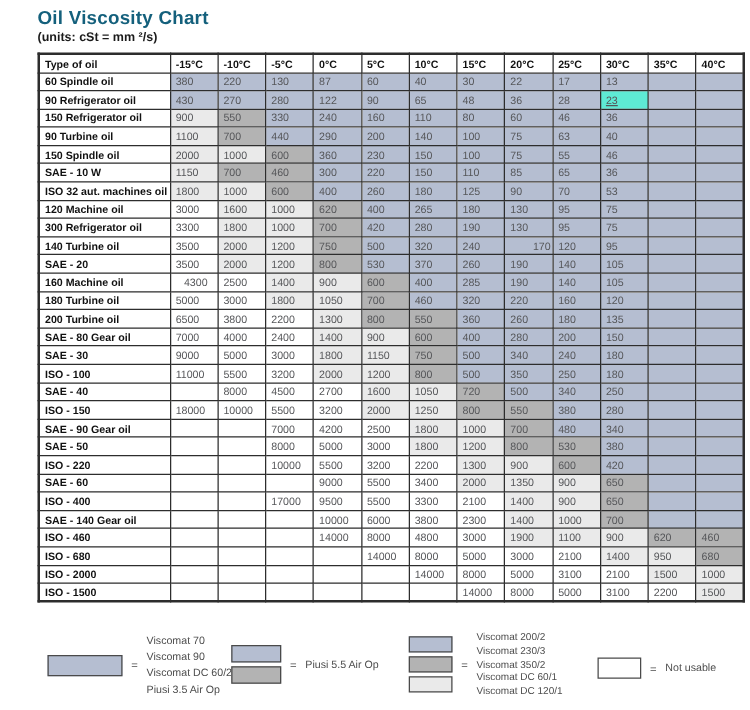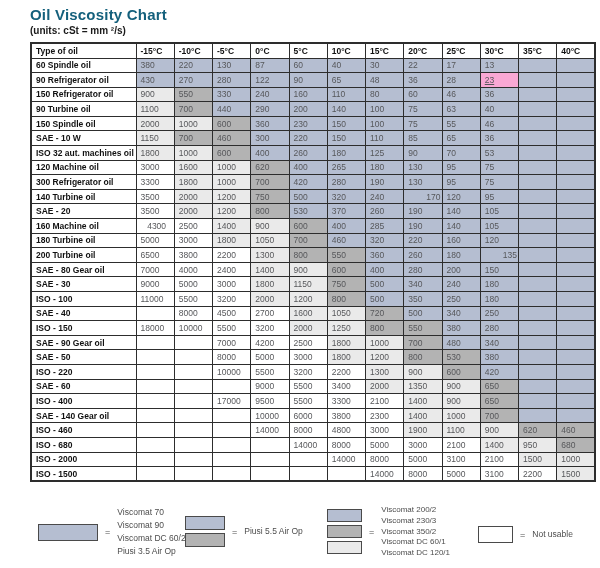--- a/index.html
+++ b/index.html
@@ -93,21 +93,21 @@
         <th>90 Refrigerator oil</th>
         <td style="background: rgb(181, 190, 209);">430</td>
         <td style="background: rgb(181, 190, 209);">270</td>
         <td style="background: rgb(181, 190, 209);">280</td>
         <td style="background: rgb(181, 190, 209);">122</td>
         <td style="background: rgb(181, 190, 209);">90</td>
         <td style="background: rgb(181, 190, 209);">65</td>
         <td style="background: rgb(181, 190, 209);">48</td>
         <td style="background: rgb(181, 190, 209);">36</td>
         <td style="background: rgb(181, 190, 209);">28</td>
-        <td style="background: #f9a8d4; text-decoration: underline;">23</td>
+        <td style="background: #5eead4; text-decoration: underline;">23</td>
         <td style="background: rgb(181, 190, 209);"></td>
         <td style="background: rgb(181, 190, 209);"></td>
       </tr>
       <tr>
         <th>150 Refrigerator oil</th>
         <td style="background: rgb(234, 234, 234);">900</td>
         <td style="background: rgb(179, 179, 179);">550</td>
         <td style="background: rgb(181, 190, 209);">330</td>
         <td style="background: rgb(181, 190, 209);">240</td>
         <td style="background: rgb(181, 190, 209);">160</td>
@@ -273,21 +273,21 @@
         <th>200 Turbine oil</th>
         <td style="background: rgb(255, 255, 255);">6500</td>
         <td style="background: rgb(255, 255, 255);">3800</td>
         <td style="background: rgb(255, 255, 255);">2200</td>
         <td style="background: rgb(234, 234, 234);">1300</td>
         <td style="background: rgb(179, 179, 179);">800</td>
         <td style="background: rgb(179, 179, 179);">550</td>
         <td style="background: rgb(181, 190, 209);">360</td>
         <td style="background: rgb(181, 190, 209);">260</td>
         <td style="background: rgb(181, 190, 209);">180</td>
-        <td style="background: rgb(181, 190, 209); text-align: right;">135</td>
+        <td style="background: rgb(181, 190, 209);">135</td>
         <td style="background: rgb(181, 190, 209);"></td>
         <td style="background: rgb(181, 190, 209);"></td>
       </tr>
       <tr>
         <th>SAE - 80 Gear oil</th>
         <td style="background: rgb(255, 255, 255);">7000</td>
         <td style="background: rgb(255, 255, 255);">4000</td>
         <td style="background: rgb(255, 255, 255);">2400</td>
         <td style="background: rgb(234, 234, 234);">1400</td>
         <td style="background: rgb(234, 234, 234);">900</td>

